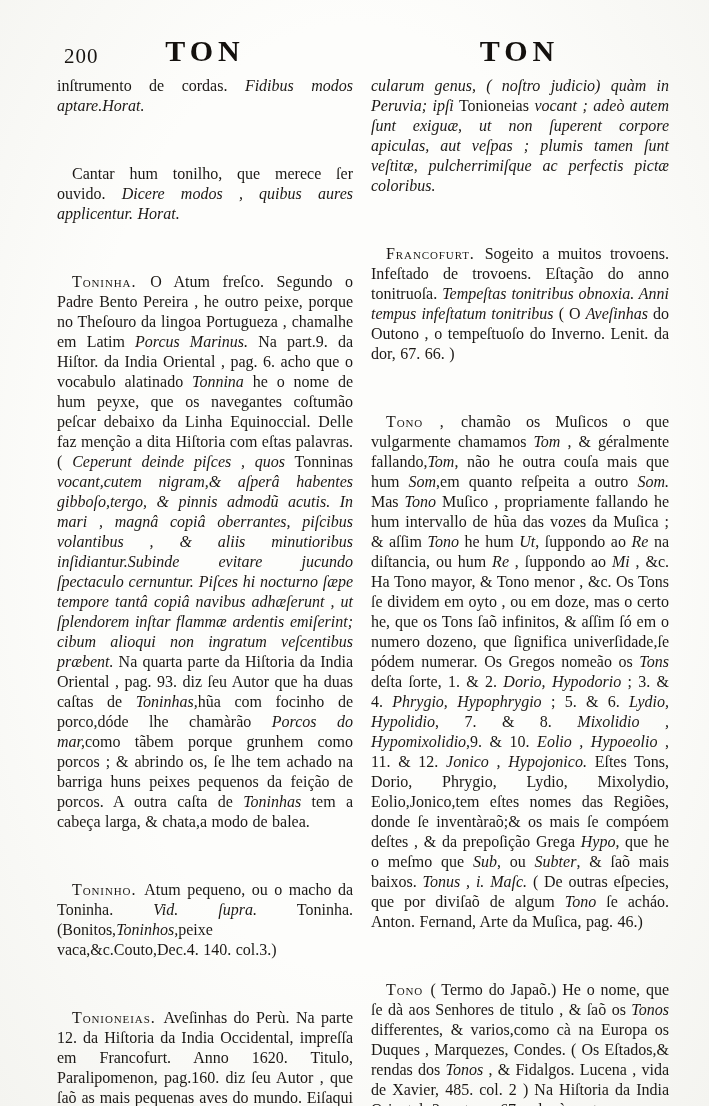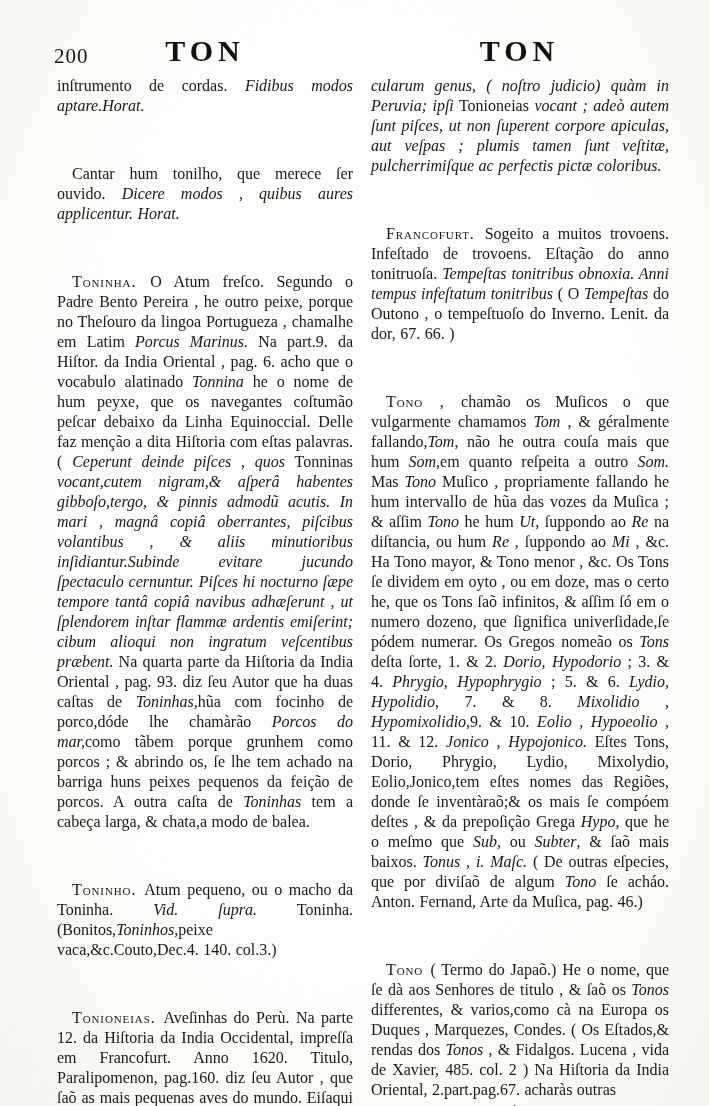--- a/index.html
+++ b/index.html
@@ -8,21 +8,21 @@
     background:#f4f4f1;
     font-family:"Liberation Serif","DejaVu Serif",serif;
   }
   .sheet{
     position:absolute;inset:0;
     background:radial-gradient(ellipse at 50% 45%, #fdfdfb 55%, #f4f4f0 100%);
     color:#1b1815;
   }
   .masthead{position:absolute;top:34px;left:0;right:0;height:40px;}
   .pagenum{
-    position:absolute;left:54px;top:10px;
+    position:absolute;left:64px;top:10px;
     font-size:21px;letter-spacing:1px;color:#181512;
   }
   .running-title{
     position:absolute;text-align:center;
     font-size:30px;font-weight:bold;letter-spacing:5px;color:#14110e;
   }
   .running-title.left{left:57px;width:296px;top:0;}
   .running-title.right{left:371px;width:297px;top:0;}
   .text-column{
     position:absolute;top:76px;
@@ -59,20 +59,20 @@
 
   <div class="text-column left">
       <p class="par">inſtrumento de cordas. <i>Fidibus modos aptare.Horat.</i></p>
       <p class="par indent">Cantar hum tonilho, que merece ſer ouvido. <i>Dicere modos , quibus aures applicentur. Horat.</i></p>
       <p class="par indent"><span class="headword">Toninha. </span>O Atum freſco. Segundo o Padre Bento Pereira , he outro peixe, porque no Theſouro da lingoa Portugueza , chamalhe em Latim <i>Porcus Marinus.</i> Na part.9. da Hiſtor. da India Oriental , pag. 6. acho que o vocabulo alatinado <i>Tonnina</i> he o nome de hum peyxe, que os navegantes coſtumão peſcar debaixo da Linha Equinoccial. Delle faz menção a dita Hiſtoria com eſtas palavras. ( <i>Ceperunt deinde piſces , quos</i> Tonninas <i>vocant,cutem nigram,&amp; aſperâ habentes gibboſo,tergo, &amp; pinnis admodũ acutis. In mari , magnâ copiâ oberrantes, piſcibus volantibus , &amp; aliis minutioribus inſidiantur.Subinde evitare jucundo ſpectaculo cernuntur. Piſces hi nocturno ſæpe tempore tantâ copiâ navibus adhæſerunt , ut ſplendorem inſtar flammæ ardentis emiſerint; cibum alioqui non ingratum veſcentibus præbent.</i> Na quarta parte da Hiſtoria da India Oriental , pag. 93. diz ſeu Autor que ha duas caſtas de <i>Toninhas,</i>hũa com focinho de porco,dóde lhe chamàrão <i>Porcos do mar,</i>como tãbem porque grunhem como porcos ; &amp; abrindo os, ſe lhe tem achado na barriga huns peixes pequenos da feição de porcos. A outra caſta de <i>Toninhas</i> tem a cabeça larga, &amp; chata,a modo de balea.</p>
       <p class="par indent"><span class="headword">Toninho. </span>Atum pequeno, ou o macho da Toninha. <i>Vid. ſupra.</i> Toninha. (Bonitos,<i>Toninhos,</i>peixe vaca,&amp;c.Couto,Dec.4. 140. col.3.)</p>
       <p class="par indent"><span class="headword">Tonioneias. </span>Aveſinhas do Perù. Na parte 12. da Hiſtoria da India Occidental, impreſſa em Francofurt. Anno 1620. Titulo, Paralipomenon, pag.160. diz ſeu Autor , que ſaõ as mais pequenas aves do mundo. Eiſaqui as ſuas palavras : <i>Nec eſt in toto Orbe minutius avi-</i></p>
     </div>
 
   <div class="text-column right">
-  <p class="par"><i>cularum genus, ( noſtro judicio) quàm in Peruvia; ipſi</i> Tonioneias <i>vocant ; adeò autem ſunt piſces, ut non ſuperent corpore apiculas, aut veſpas ; plumis tamen ſunt veſtitæ, pulcherrimiſque ac perfectis pictæ coloribus.</i></p>
-      <p class="par indent"><span class="headword">Francofurt. </span>Sogeito a muitos trovoens. Infeſtado de trovoens. Eſtação do anno tonitruoſa. <i>Tempeſtas tonitribus obnoxia. Anni tempus infeſtatum tonitribus</i> ( O <i>Tempeſtas</i> do Outono , o tempeſtuoſo do Inverno. Lenit. da dor, 67. 66. )</p>
+  <p class="par"><i>cularum genus, ( noſtro judicio) quàm in Peruvia; ipſi</i> Tonioneias <i>vocant ; adeò autem ſunt exiguæ, ut non ſuperent corpore apiculas, aut veſpas ; plumis tamen ſunt veſtitæ, pulcherrimiſque ac perfectis pictæ coloribus.</i></p>
+      <p class="par indent"><span class="headword">Francofurt. </span>Sogeito a muitos trovoens. Infeſtado de trovoens. Eſtação do anno tonitruoſa. <i>Tempeſtas tonitribus obnoxia. Anni tempus infeſtatum tonitribus</i> ( O <i>Aveſinhas</i> do Outono , o tempeſtuoſo do Inverno. Lenit. da dor, 67. 66. )</p>
       <p class="par indent"><span class="headword">Tono , </span>chamão os Muſicos o que vulgarmente chamamos <i>Tom</i> , &amp; géralmente fallando,<i>Tom</i>, não he outra couſa mais que hum <i>Som</i>,em quanto reſpeita a outro <i>Som.</i> Mas <i>Tono</i> Muſico , propriamente fallando he hum intervallo de hũa das vozes da Muſica ; &amp; aſſim <i>Tono</i> he hum <i>Ut</i>, ſuppondo ao <i>Re</i> na diſtancia, ou hum <i>Re</i> , ſuppondo ao <i>Mi</i> , &amp;c. Ha Tono mayor, &amp; Tono menor , &amp;c. Os Tons ſe dividem em oyto , ou em doze, mas o certo he, que os Tons ſaõ infinitos, &amp; aſſim ſó em o numero dozeno, que ſignifica univerſidade,ſe pódem numerar. Os Gregos nomeão os <i>Tons</i> deſta ſorte, 1. &amp; 2. <i>Dorio, Hypodorio</i> ; 3. &amp; 4. <i>Phrygio, Hypophrygio</i> ; 5. &amp; 6. <i>Lydio, Hypolidio</i>, 7. &amp; 8. <i>Mixolidio , Hypomixolidio</i>,9. &amp; 10. <i>Eolio , Hypoeolio</i> , 11. &amp; 12. <i>Jonico , Hypojonico.</i> Eſtes Tons, Dorio, Phrygio, Lydio, Mixolydio, Eolio,Jonico,tem eſtes nomes das Regiões, donde ſe inventàraõ;&amp; os mais ſe compóem deſtes , &amp; da prepoſição Grega <i>Hypo</i>, que he o meſmo que <i>Sub</i>, ou <i>Subter</i>, &amp; ſaõ mais baixos. <i>Tonus , i. Maſc.</i> ( De outras eſpecies, que por diviſaõ de algum <i>Tono</i> ſe acháo. Anton. Fernand, Arte da Muſica, pag. 46.)</p>
       <p class="par indent"><span class="headword">Tono </span>( Termo do Japaõ.) He o nome, que ſe dà aos Senhores de titulo , &amp; ſaõ os <i>Tonos</i> differentes, &amp; varios,como cà na Europa os Duques , Marquezes, Condes. ( Os Eſtados,&amp; rendas dos <i>Tonos</i> , &amp; Fidalgos. Lucena , vida de Xavier, 485. col. 2 ) Na Hiſtoria da India Oriental, 2.part.pag.67. acharàs outras</p>
       <div class="catchword">muitas</div>
     </div>
 
 </div>
 
 </body></html>

